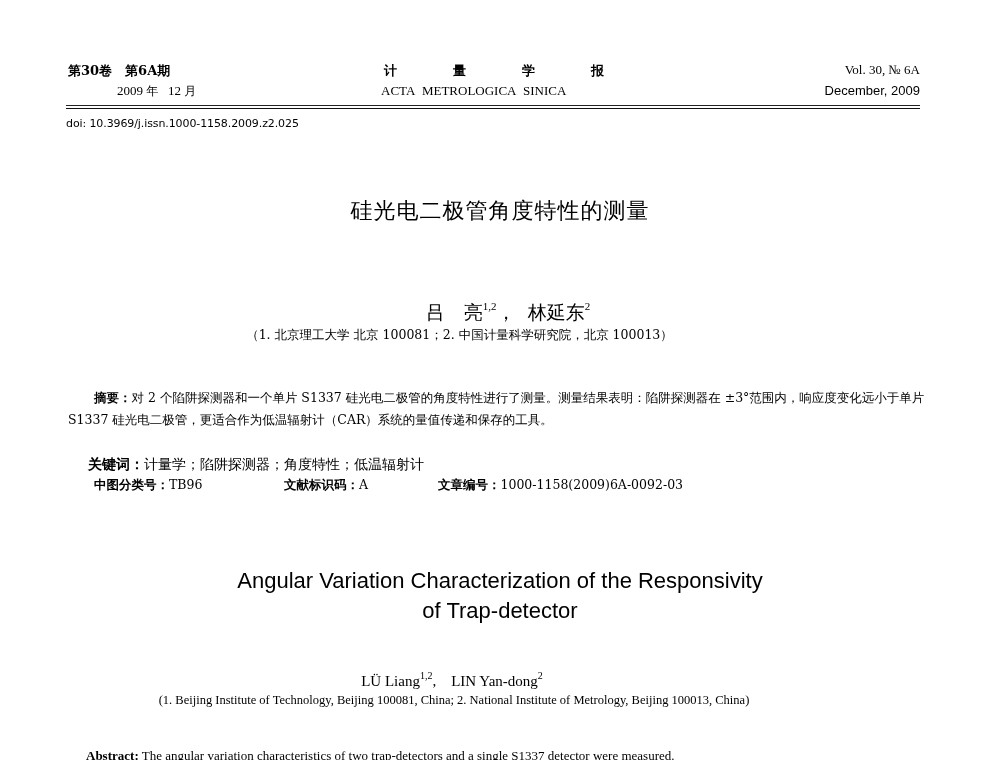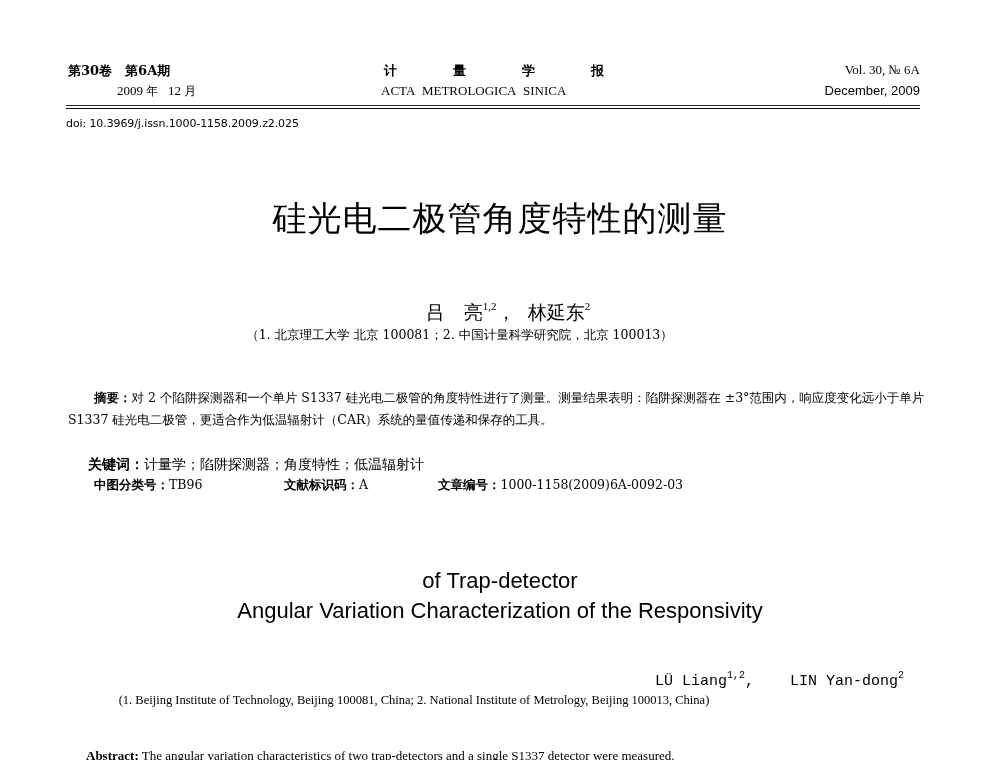--- a/index.html
+++ b/index.html
@@ -15,39 +15,39 @@
     .hdr-left-2 .cjk { font-family: "DejaVu Sans", sans-serif; font-size: 12px; }
     .hdr-center-1 { left: 384px; top: 62px; font-size: 13px; font-weight: bold; width: 220px; display: flex; justify-content: space-between; }
     .hdr-center-2 { left: 381px; top: 83px; font-size: 13px; font-family: "Liberation Serif", serif; word-spacing: 4px; }
     .hdr-right-1 { right: 80px; top: 62px; font-size: 13px; font-family: "Liberation Serif", serif; }
     .hdr-right-2 { right: 80px; top: 83px; font-size: 13px; font-family: Liberation Sans, sans-serif; }
     .rule1 { left: 66px; top: 105px; width: 854px; height: 0; border-top: 1px solid #222; }
     .rule2 { left: 66px; top: 108px; width: 854px; height: 0; border-top: 1.5px solid #111; }
     .doi { left: 66px; top: 117px; font-size: 11px; font-family: "DejaVu Sans", sans-serif; letter-spacing: -0.1px; }
 
     
-    .title-cn { left: 0; width: 1000px; top: 196px; text-align: center; font-size: 34px; font-family: "DejaVu Serif", serif; letter-spacing: 1px; }
+    .title-cn { left: 0; width: 1000px; top: 196px; text-align: center; font-size: 22px; font-family: "DejaVu Serif", serif; letter-spacing: 1px; }
 
     .authors-cn { left: 8px; width: 1000px; top: 300px; text-align: center; font-size: 19px; font-family: "DejaVu Serif", serif; }
     .authors-cn sup { font-size: 11px; vertical-align: 9px; font-family: "Liberation Serif", serif; }
     .affil-cn { left: 0; width: 919px; top: 327px; text-align: center; font-size: 12.5px; }
 
     .abs-cn { left: 68px; width: 864px; top: 387px; font-size: 12.5px; line-height: 22px; white-space: normal; }
     .abs-cn .label { font-weight: bold; margin-left: 26px; }
     .kw { left: 88px; top: 456px; font-size: 14px; }
     .kw .label { font-weight: bold; }
     .cls { left: 94px; top: 477px; font-size: 12.5px; }
     .cls .label { font-weight: bold; text-align: center; }
     .cls .item { display: inline-block; }
 
     .title-en { left: 0; width: 1000px; top: 566px; text-align: center; font-size: 22px; line-height: 30px; font-family: "Liberation Sans", sans-serif; white-space: normal; }
 
-    .authors-en { left: 0; width: 904px; top: 670px; text-align: right; font-size: 15px; font-family: Liberation Mono, monospace; }
+    .authors-en { left: 0; width: 904px; top: 670px; text-align: center; font-size: 15px; font-family: Liberation Serif, serif; }
     .authors-en sup { font-size: 10px; vertical-align: 7px; }
-    .affil-en { left: 0; width: 828px; top: 693px; text-align: center; font-size: 12.5px; font-family: "Liberation Serif", serif; }
+    .affil-en { left: 0; width: 828px; top: 693px; text-align: center; font-size: 12.5px; font-family: "Liberation Serif", serif; padding-left: 40px; }
 
     .abs-en { left: 86px; top: 748px; font-size: 13px; font-family: "Liberation Serif", serif; }
     .abs-en .label { font-weight: bold; }
   </style>
 </head>
 <body>
 
 <div class="abs hdr-left-1">第30卷　第6A期</div>
 <div class="abs hdr-left-2">
   <span>2009</span>
@@ -91,22 +91,22 @@
   <span class="item" style="width:190px;">
     <span class="label">中图分类号：</span><span>TB96</span>
   </span><span class="item" style="width:154px;">
     <span class="label">文献标识码：</span><span>A</span>
   </span><span class="item">
     <span class="label">文章编号：</span><span>1000-1158(2009)6A-0092-03</span>
   </span>
 </div>
 
 <div class="abs title-en">
+  <div>Angular Variation Characterization of the Responsivity</div>
   <div>of Trap-detector</div>
-  <div>Angular Variation Characterization of the Responsivity</div>
 </div>
 
 <div class="abs authors-en">
   <span>LÜ Liang</span><sup>1,2</sup><span>,</span>&nbsp;&nbsp;&nbsp;&nbsp;<span>LIN Yan-dong</span><sup>2</sup>
 </div>
 <div class="abs affil-en">(1. Beijing Institute of Technology, Beijing 100081, China; 2. National Institute of Metrology, Beijing 100013, China)</div>
 
 <div class="abs abs-en">
   <span class="label">Abstract:</span>
   <span>The angular variation characteristics of two trap-detectors and a single S1337 detector were measured.</span>

